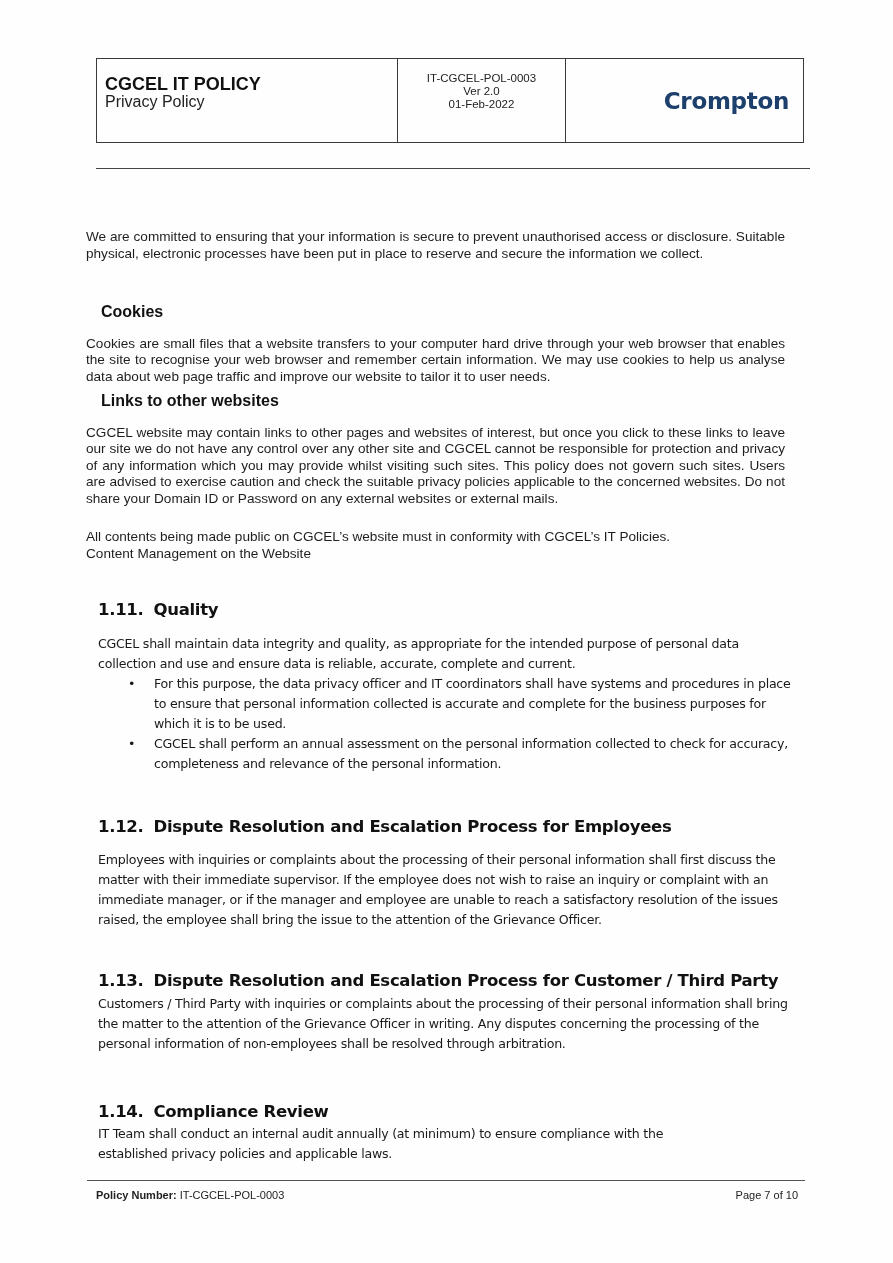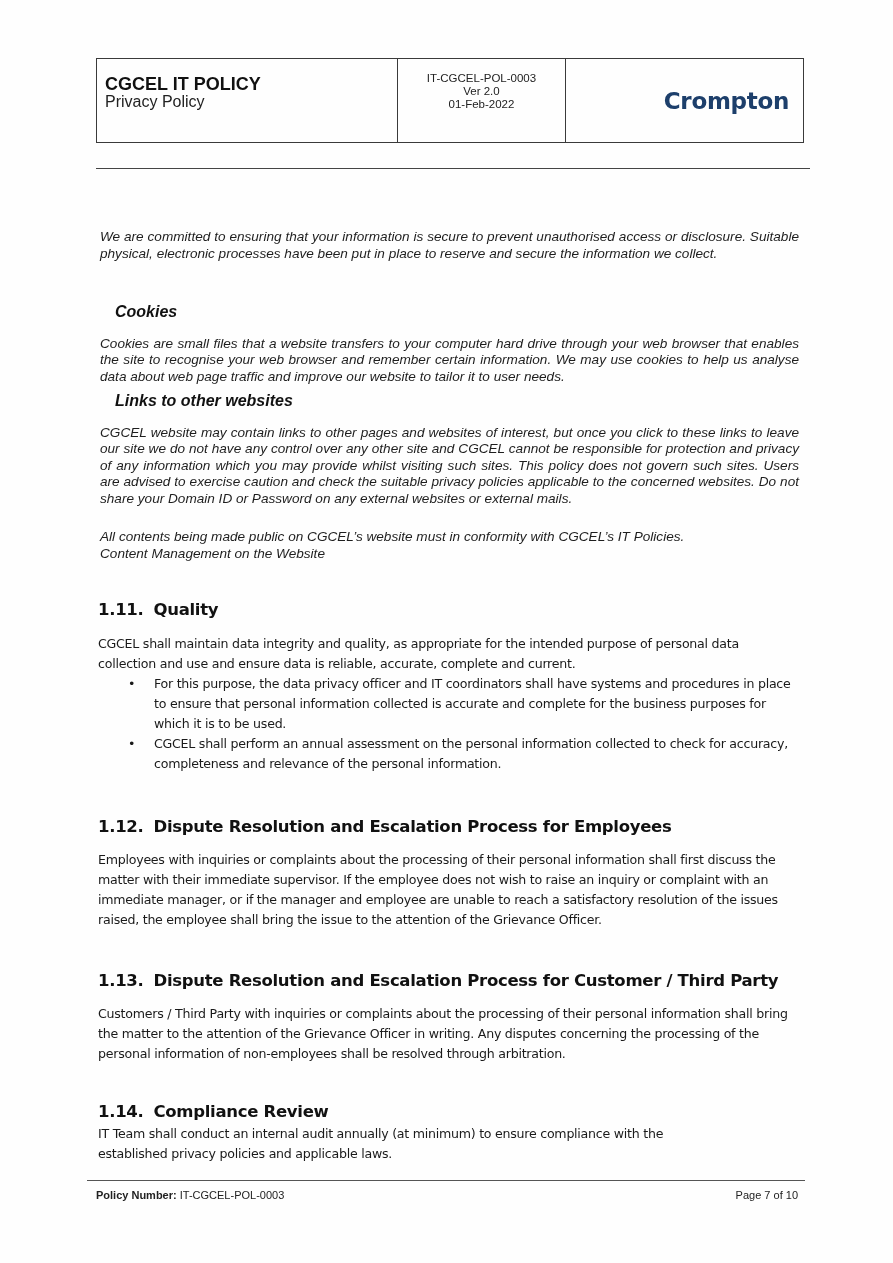--- a/index.html
+++ b/index.html
@@ -15,21 +15,21 @@
   .hdr-sub { font-size: 16px; line-height: 17px; color: #222; }
   .brand { font-family: "DejaVu Sans", sans-serif; font-weight: bold; font-size: 23px; color: #1d3f6b; letter-spacing: -0.3px; }
 
   .rule-top { position: absolute; left: 96px; top: 168px; width: 714px; height: 0; border-top: 1px solid #444; }
 
   
   .arial { font-family: "Liberation Sans", sans-serif; font-size: 13.6px; line-height: 16.5px; color: #1e1e1e; }
   .arial p { margin: 0; text-align: justify; }
   .arial h3 { margin: 15px; font-size: 16px; font-weight: bold; color: #111; }
 
-  .blk { position: absolute; left: 100px; width: 699px; font-style: italic; }
+  .blk { position: absolute; left: 86px; width: 699px; }
 
   
   .cal { font-family: "DejaVu Sans", sans-serif; color: #1a1a1a; }
   .cal h2 { margin: 0; font-size: 16.5px; font-weight: bold; color: #111; letter-spacing: -0.3px; }
   .cal h2 .num { margin-right: 10px; }
   .cal p { margin: 0; font-size: 12.6px; line-height: 20px; letter-spacing: -0.25px; }
   .cal ul { margin: 0; padding: 0; list-style: none; }
   .cal li { position: relative; padding-left: 56px; font-size: 12.6px; line-height: 20px; letter-spacing: -0.25px; }
   .cal li .bullet { position: absolute; left: 30px; top: 0; }
 
@@ -92,21 +92,21 @@
       </ul>
     </div>
 
     <div class="sec" style="top:817px;">
       <h2><span class="num">1.12.</span><span>Dispute Resolution and Escalation Process for Employees</span></h2>
       <p style="margin-top:14px;">Employees with inquiries or complaints about the processing of their personal information shall first discuss the matter with their immediate supervisor. If the employee does not wish to raise an inquiry or complaint with an immediate manager, or if the manager and employee are unable to reach a satisfactory resolution of the issues raised, the employee shall bring the issue to the attention of the Grievance Officer.</p>
     </div>
 
     <div class="sec" style="top:971px;">
       <h2><span class="num">1.13.</span><span>Dispute Resolution and Escalation Process for Customer / Third Party</span></h2>
-      <p style="margin-top:14px;">Customers / Third Party with inquiries or complaints about the processing of their personal information shall bring the matter to the attention of the Grievance Officer in writing. Any disputes concerning the processing of the personal information of non-employees shall be resolved through arbitration.</p>
+      <p style="margin-top:4px;">Customers / Third Party with inquiries or complaints about the processing of their personal information shall bring the matter to the attention of the Grievance Officer in writing. Any disputes concerning the processing of the personal information of non-employees shall be resolved through arbitration.</p>
     </div>
 
     <div class="sec" style="top:1102px;">
       <h2><span class="num">1.14.</span><span>Compliance Review</span></h2>
       <p style="margin-top:3px; width:580px;">IT Team shall conduct an internal audit annually (at minimum) to ensure compliance with the established privacy policies and applicable laws.</p>
     </div>
   </div>
 
   <div class="rule-bottom"></div>
 

